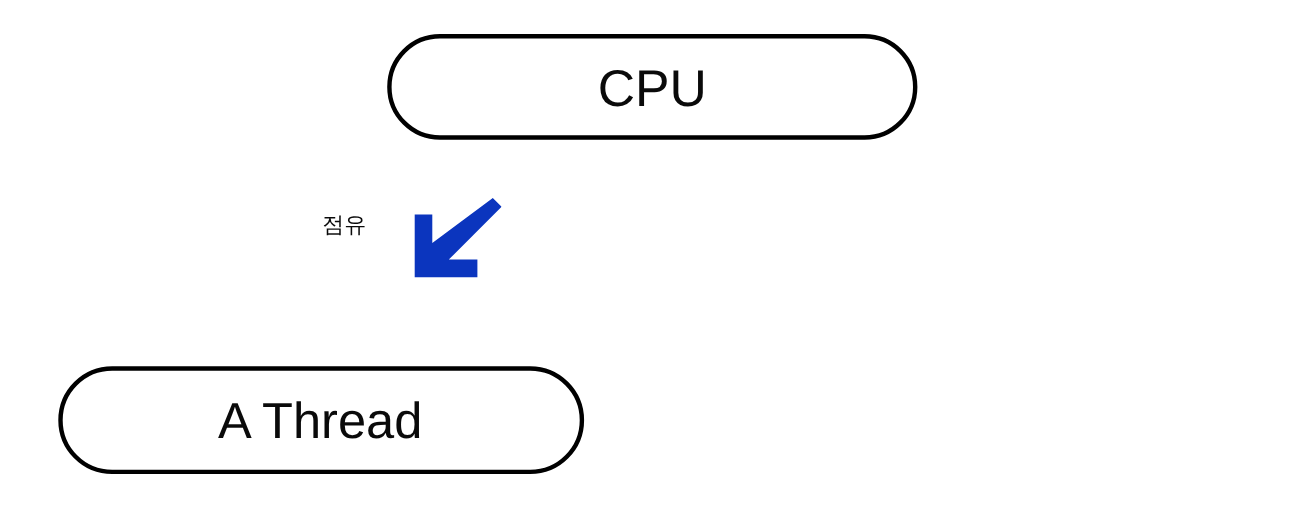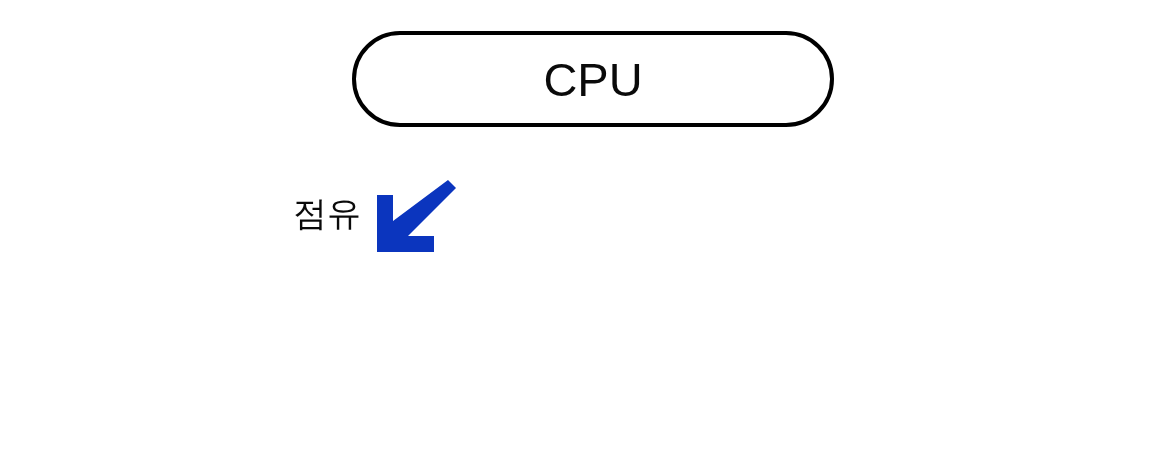--- a/index.html
+++ b/index.html
@@ -83,21 +83,21 @@
     display: block;
     width: 100%;
     height: 100%;
   }
 
   
   #label-occupy {
     position: absolute;
     left: 293px;
     top: 194px;
-    font-size: 34px;
+    font-size: 20px;
     line-height: 1.15;
     color: #0a0a0a;
     white-space: nowrap;
   }
 </style>
 </head>
 <body>
 
 <div id="canvas">
 
@@ -106,15 +106,18 @@
   </div>
 
   <div id="label-occupy">점유</div>
 
   <div id="arrow-occupy">
     <svg viewBox="0 0 84 84" xmlns="http://www.w3.org/2000/svg" aria-hidden="true">
       <polygon points="76,8 84,16 36,64 62,64 62,80 5,80 5,23 21,23 21,49" fill="#0b35be"></polygon>
     </svg>
   </div>
 
+  <div class="node" id="node-a-thread">
+    <span class="node-label">A Thread</span>
+  </div>
 
 
 </div>
 
 </body></html>

